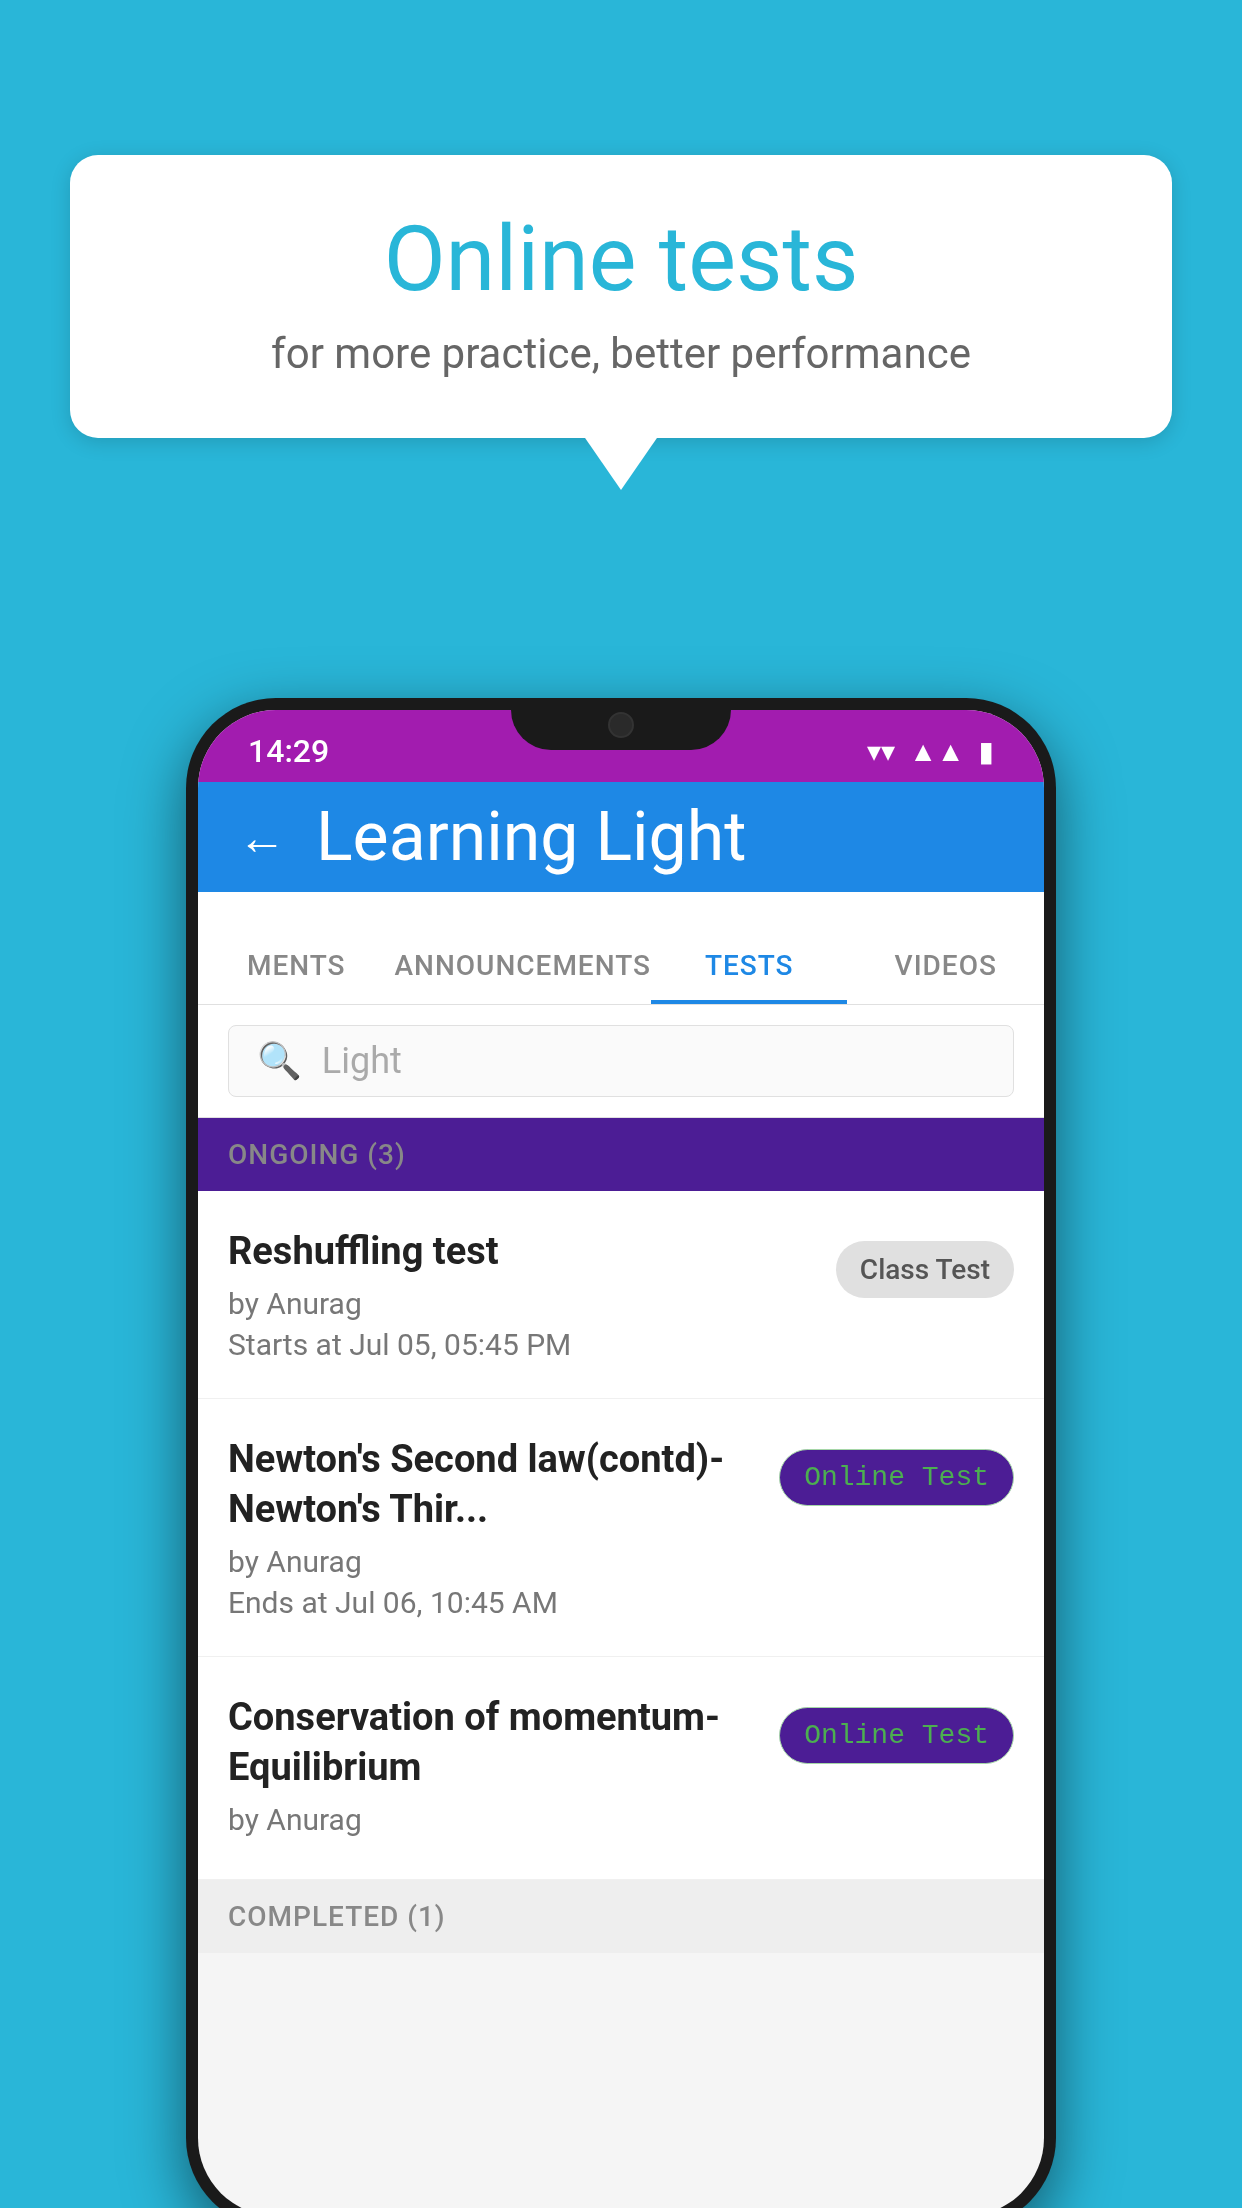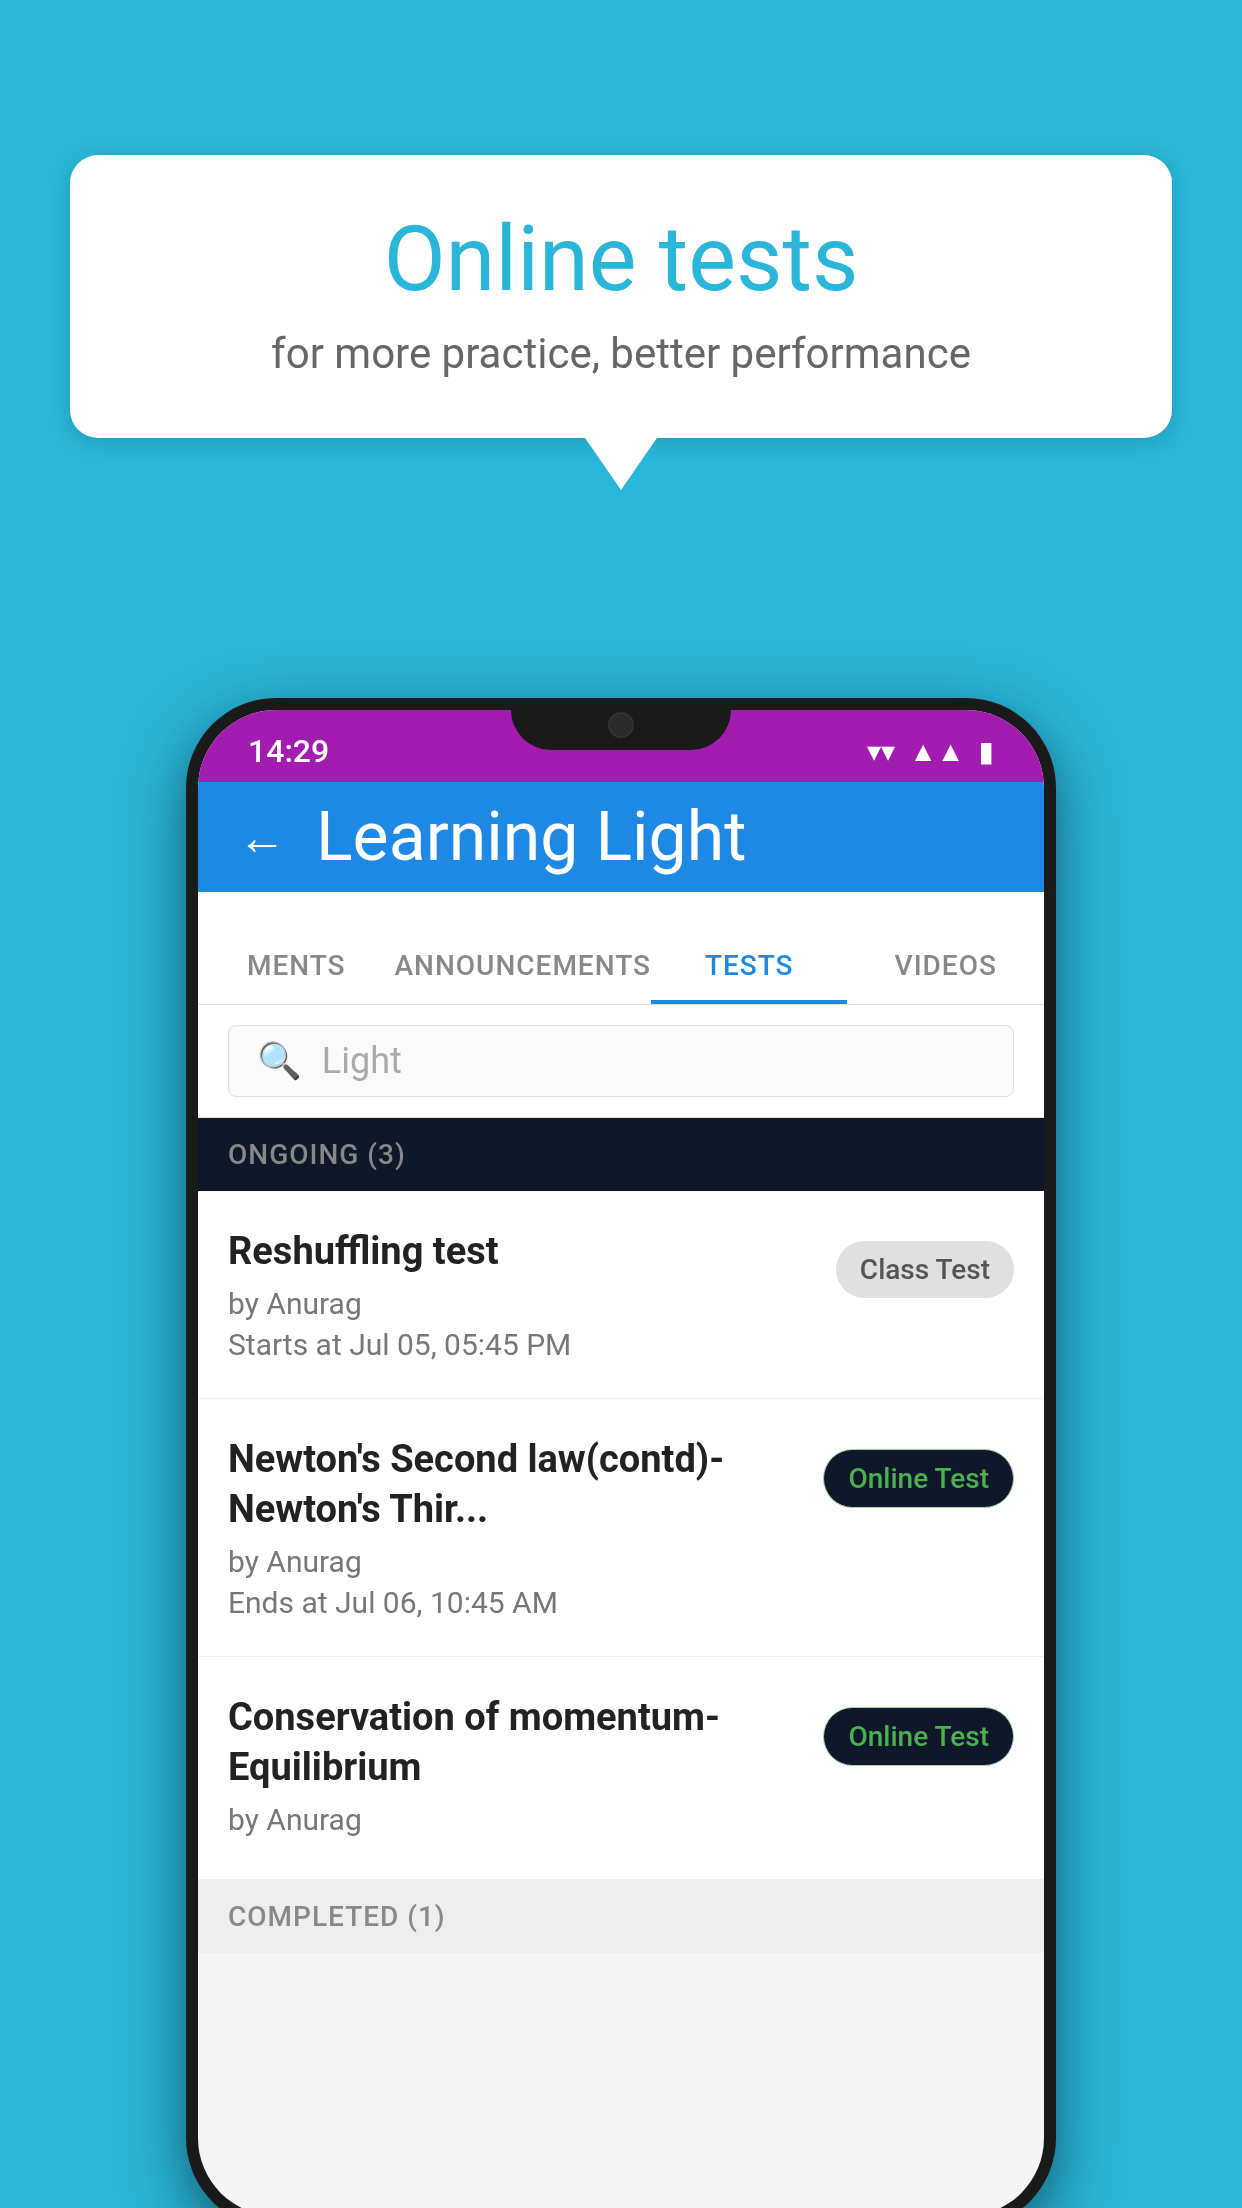--- a/index.html
+++ b/index.html
@@ -214,21 +214,21 @@
       font-size: 36px;
     }
 
     .search-placeholder {
       color: #aaa;
       font-size: 36px;
     }
 
     
     .section-header {
-      background: #0f172a;
+      background: #4c1d95;
       padding: 20px 30px;
     }
 
     .section-label {
       color: #888;
       font-size: 28px;
       font-weight: 500;
       letter-spacing: 1px;
       text-transform: uppercase;
     }
@@ -279,23 +279,24 @@
       flex-shrink: 0;
       margin-top: 14px;
     }
 
     .badge-class {
       background: #e0e0e0;
       color: #555;
     }
 
     .badge-online {
-      background: #0f172a;
+      background: #4c1d95;
       color: #4caf50;
       border: 1.5px solid #a5d6a7;
+      font-family: Liberation Mono, monospace;
     }
 
     
     .completed-header {
       background: #eeeeee;
       padding: 20px 30px;
     }
   </style>
 </head>
 <body>

